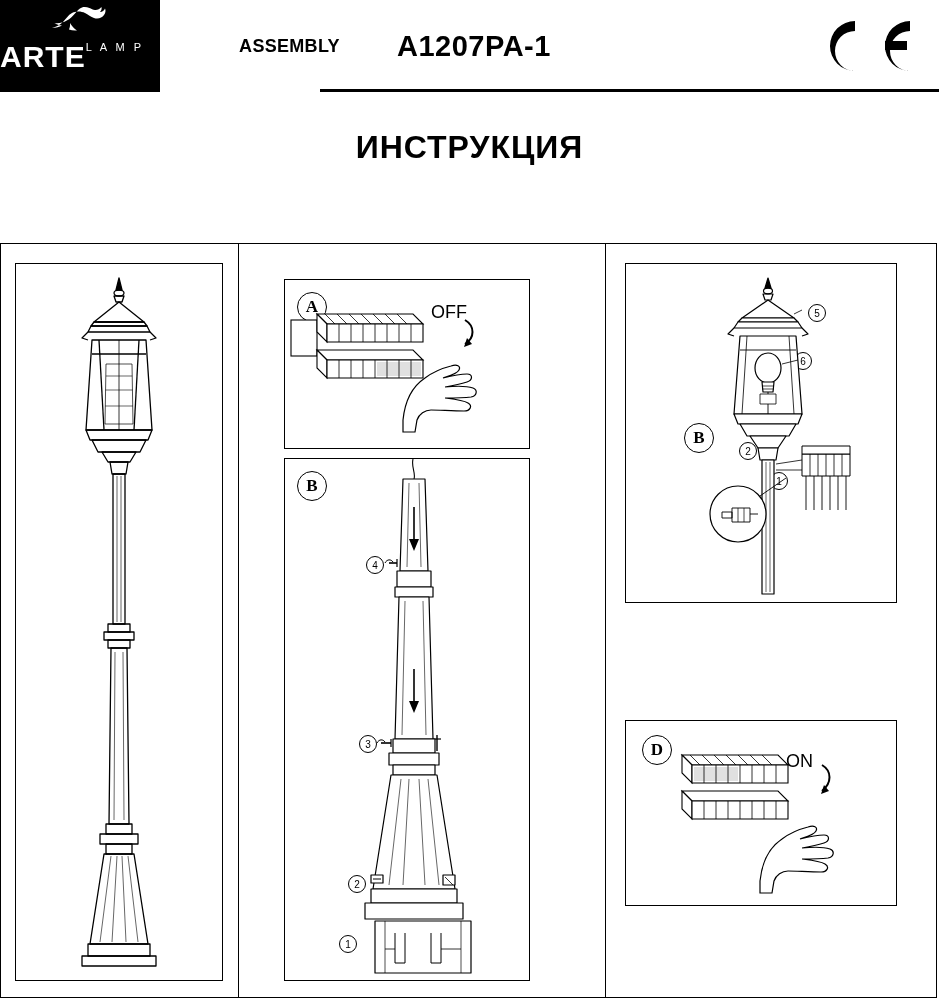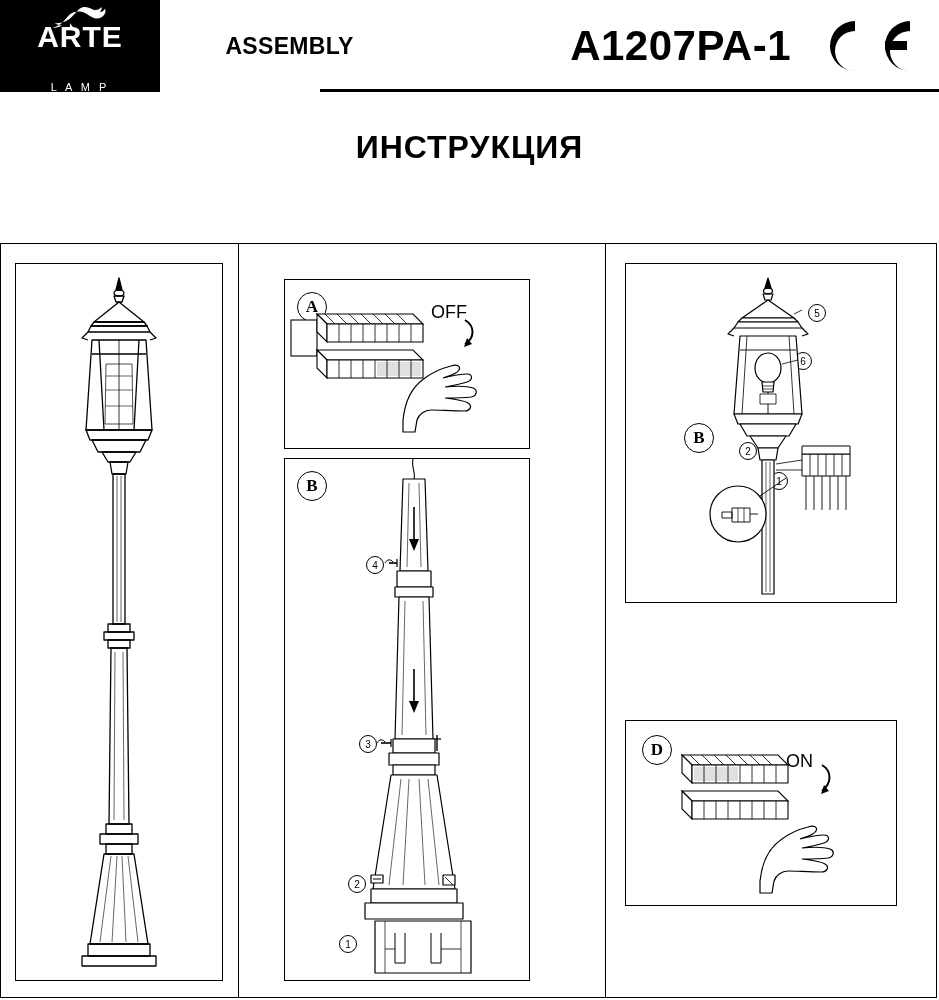--- a/index.html
+++ b/index.html
@@ -23,23 +23,23 @@
     width: 939px;
     height: 92px;
     display: flex;
     align-items: stretch;
   }
   .logo-box {
     width: 160px;
     background: #000;
     color: #fff;
     display: flex;
-    flex-direction: column;
+    flex-direction: row;
     align-items: center;
-    justify-content: space-between;
+    justify-content: flex-start;
     position: relative;
   }
   .logo-griffin {
     position: absolute;
     left: 46px;
     top: 6px;
     width: 66px;
     height: 26px;
   }
   .logo-arte {
@@ -58,30 +58,30 @@
   .header-right {
     flex: 1;
     display: flex;
     align-items: center;
     background: #fff;
     position: relative;
   }
   .assembly {
     width: 215px;
     text-align: center;
-    font-size: 23px;
+    font-size: 18px;
     font-weight: bold;
     line-height: 25px;
     letter-spacing: 0.3px;
     margin-left: 22px;
   }
   .code {
     flex: 1;
-    text-align: right;
-    font-size: 42px;
+    text-align: left;
+    font-size: 29px;
     font-weight: bold;
     letter-spacing: 0.5px;
     padding-right: 10px;
   }
   .ce-mark {
     width: 120px;
     display: flex;
     align-items: center;
     justify-content: center;
     padding-right: 18px;

